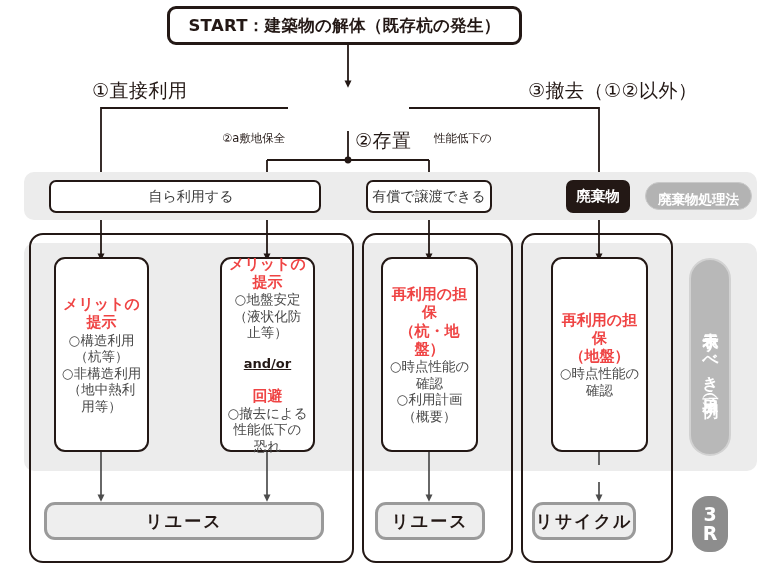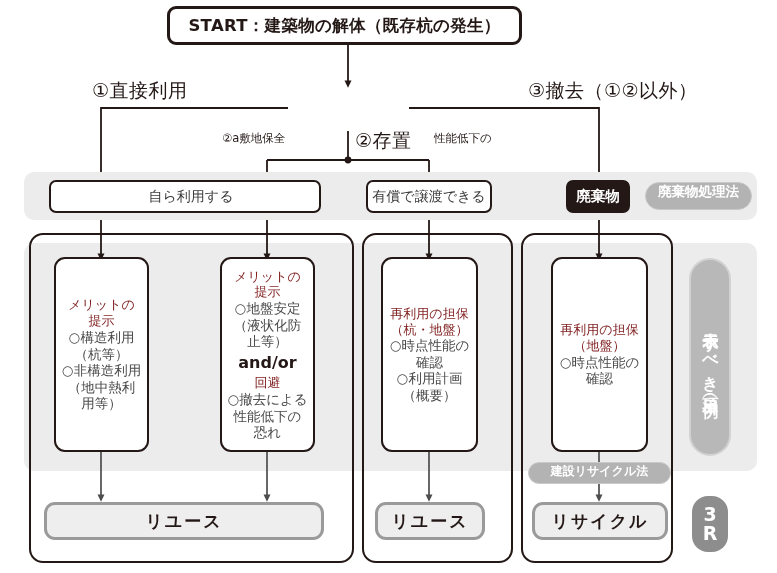--- a/index.html
+++ b/index.html
@@ -48,35 +48,35 @@
   }
   
   .choice-dark{
     border:2.5px solid #231815;border-radius:7px;background:#231815;
     display:flex;align-items:center;justify-content:center;
     font-size:14.5px;font-weight:bold;color:#ffffff;
   }
   
   .law-pill{
     background:#b3b3b3;border-radius:20px;
-    display:flex;align-items:flex-start;justify-content:center;
+    display:flex;align-items:flex-end;justify-content:center;
     font-size:13.5px;font-weight:bold;color:#ffffff;
     border:1.5px solid #c9c9c9;
   }
   .law-pill.small{font-size:12px;border-radius:14px;}
 
   
   .card{
     border:2.5px solid #231815;border-radius:11px;background:#fff;
     display:flex;flex-direction:column;justify-content:center;
     padding:6px 4px;text-align:center;line-height:1.22;
   }
-  .card .hd{font-size:13px;font-weight:normal;color:#7f1d1d;}
+  .card .hd{font-size:15px;font-weight:bold;color:#ef4444;}
   .card .li{font-size:13.5px;color:#4a4a4a;}
-  .card .andor{font-size:16px;font-weight:bold;color:#231815;margin:3px 0;}
+  .card .andor{font-size:13px;font-weight:bold;color:#231815;margin:15px 0;text-decoration:underline;}
 
   
   .result{
     border:3.5px solid #9a9a9a;border-radius:11px;background:#eeeeee;
     display:flex;align-items:center;justify-content:center;
     font-size:17px;font-weight:bold;color:#231815;letter-spacing:2px;
   }
 
   
   .vlabel{
@@ -194,31 +194,28 @@
     <div class="li">（概要）</div>
   </div>
 
   <div class="abs card" style="left:551px;top:257px;width:97px;height:195px;">
     <div class="hd">再利用の担保</div>
     <div class="hd">（地盤）</div>
     <div class="li">○時点性能の</div>
     <div class="li">確認</div>
   </div>
 
-  <div class="abs law-pill small" style="left:528px;top:462px;width:143px;height:22px;">
-    <span>建設リサイクル法</span>
-  </div>
 
   <div class="abs result" style="left:44px;top:502px;width:280px;height:38px;">
     <span>リユース</span>
   </div>
   <div class="abs result" style="left:375px;top:502px;width:110px;height:38px;">
     <span>リユース</span>
   </div>
-  <div class="abs result" style="left:532px;top:502px;width:136px;height:38px;">
+  <div class="abs result" style="left:532px;top:502px;width:104px;height:38px;">
     <span>リサイクル</span>
   </div>
 
   <div class="abs vlabel" style="left:689px;top:258px;width:42px;height:198px;">
     <span>表示すべき項目（例）</span>
   </div>
 
   <div class="abs rrr" style="left:692px;top:496px;width:36px;height:56px;">
     <span>3</span>
     <span>R</span>

